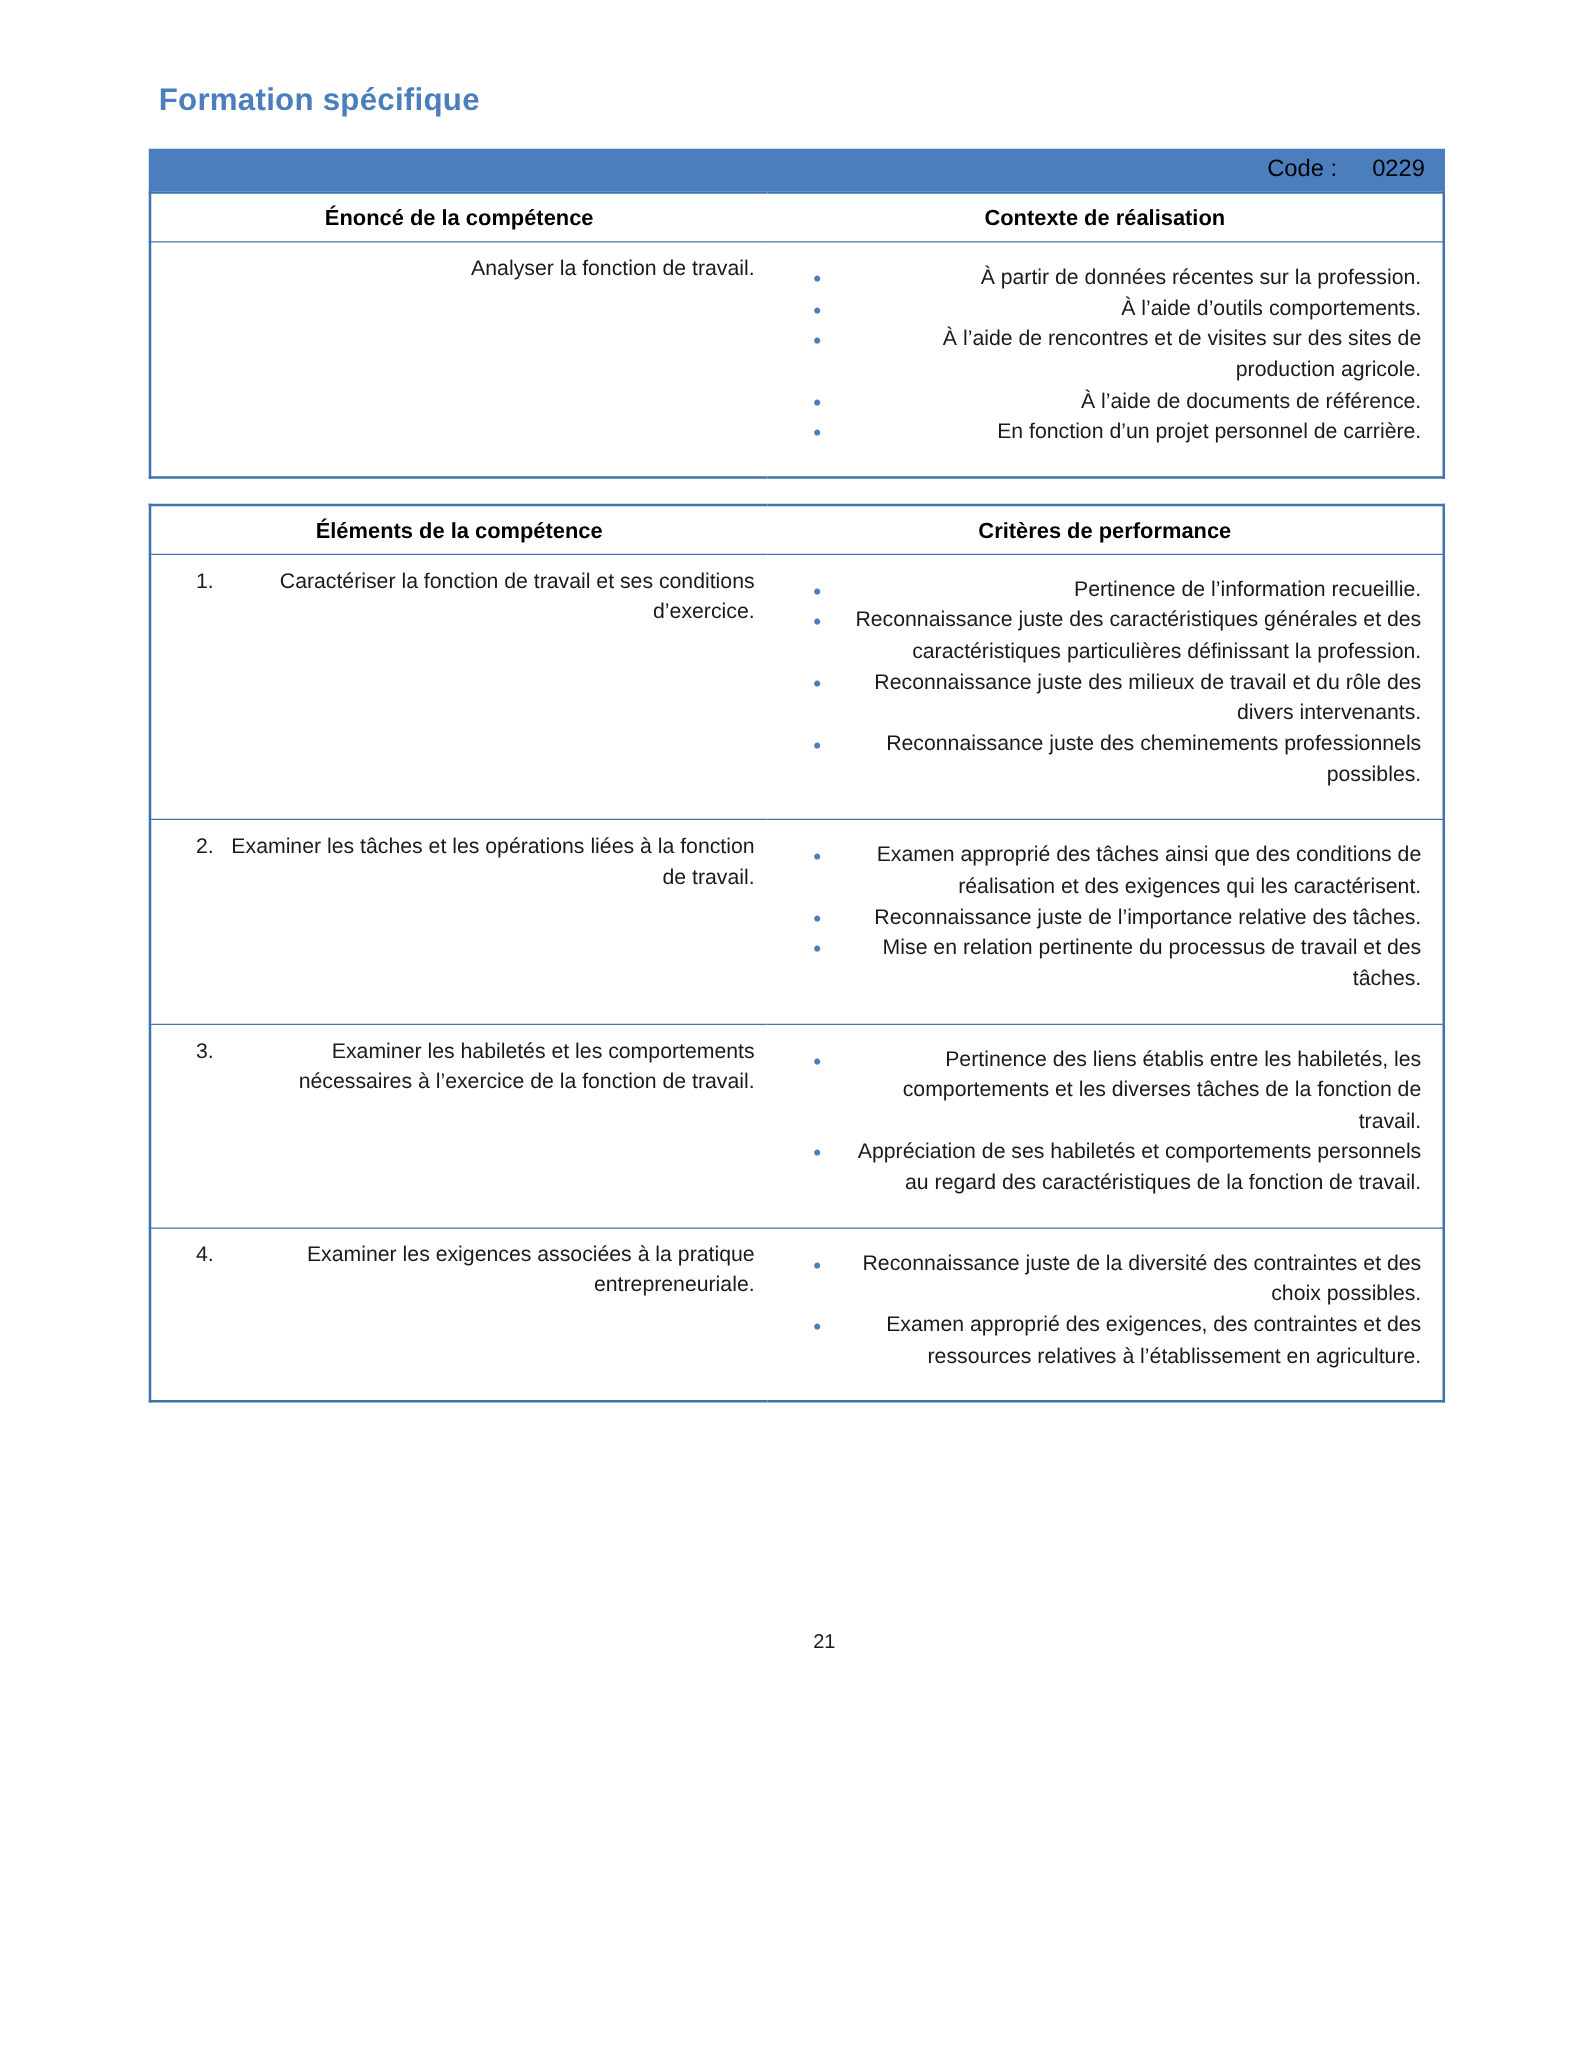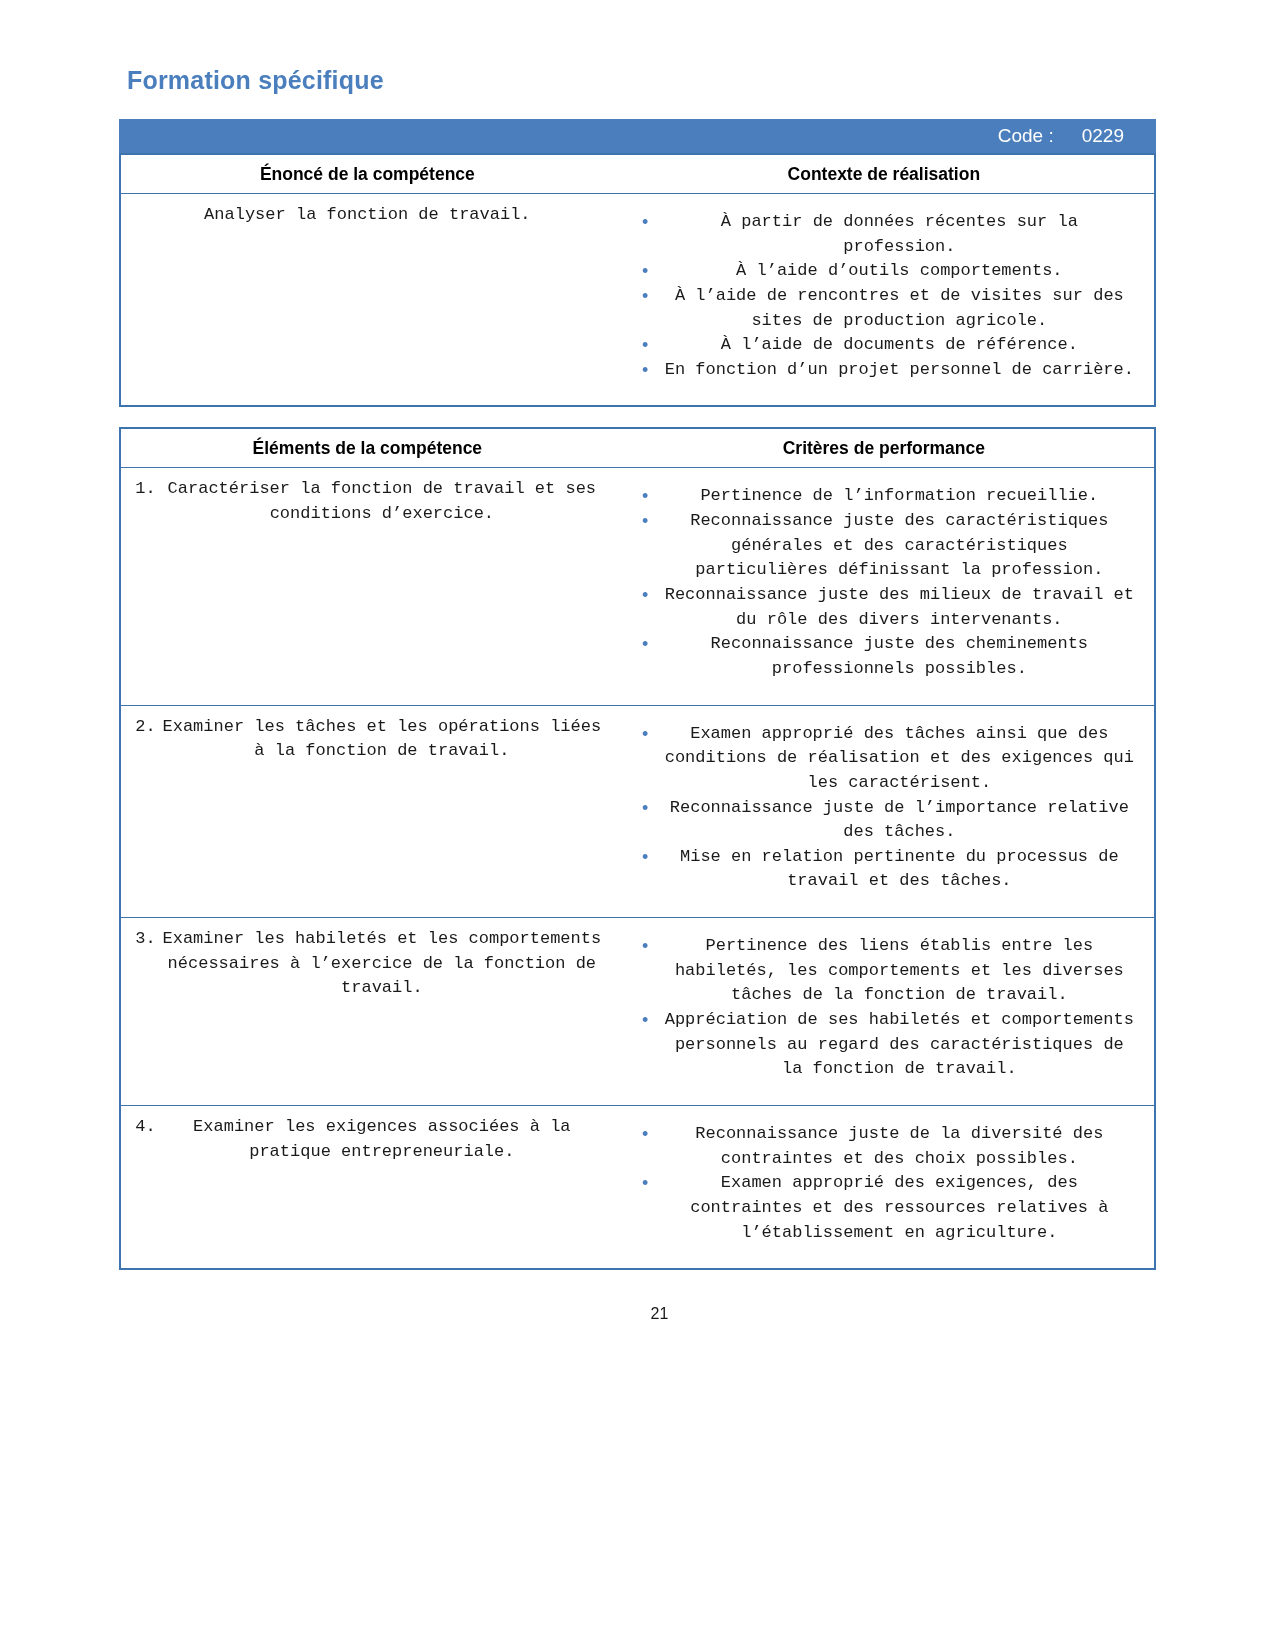--- a/index.html
+++ b/index.html
@@ -25,26 +25,26 @@
   }
   .section-title{
     margin:0 6px 24px 8px;
     font-size:25px;
     font-weight:bold;
     color:var(--accent);
     letter-spacing:0.2px;
   }
   .code-bar{
     background:var(--accent);
-    color:#ffffff;
+    color:#000000;
     height:34px;
     display:flex;
     justify-content:flex-end;
     align-items:center;
-    padding-right:32px;
+    padding-right:16px;
     font-size:19px;
   }
   .code-bar .code-value{ margin-left:28px; }
   .col-headers{
     display:flex;
     margin:22px 0 16px 0;
   }
   .col-headers .col-left{ width:47.7%; padding-left:8px; }
   .col-headers .col-right{ width:52.3%; padding-left:10px; }
   .col-headers div{
@@ -63,26 +63,25 @@
   table.ctable th{
     text-align:center;
     vertical-align:top;
     font-size:17.5px;
     font-weight:bold;
     color:#000;
     padding:9px 10px 8px 10px;
     border-bottom:1px solid var(--border);
   }
   table.ctable td{
-    text-align:center;
+    text-align:right;
     vertical-align:top;
     font-size:17px;
     line-height:1.45;
-    padding:9px 10px 16px 10px;
-    font-family:Liberation Mono, monospace;
+    padding:9px 10px 16px 21px;
   }
   table.ctable tbody tr + tr td{
     border-top:1px solid var(--border);
   }
   ul.bullets{
     margin:7px; padding:0;
     list-style:none;
   }
   ul.bullets li{
     position:relative;

